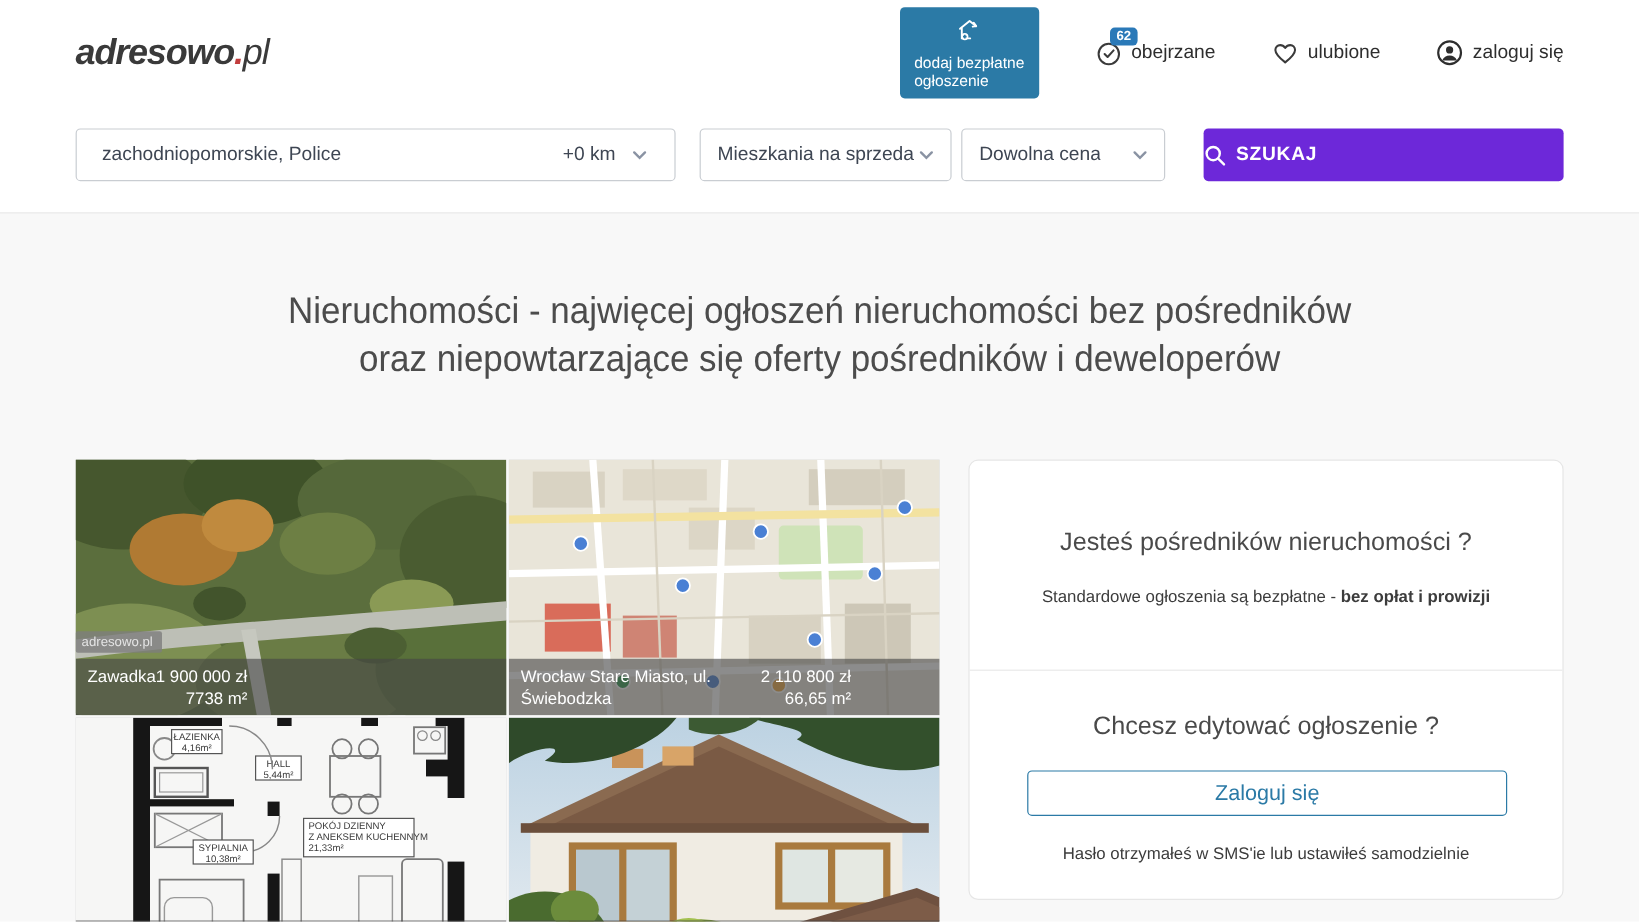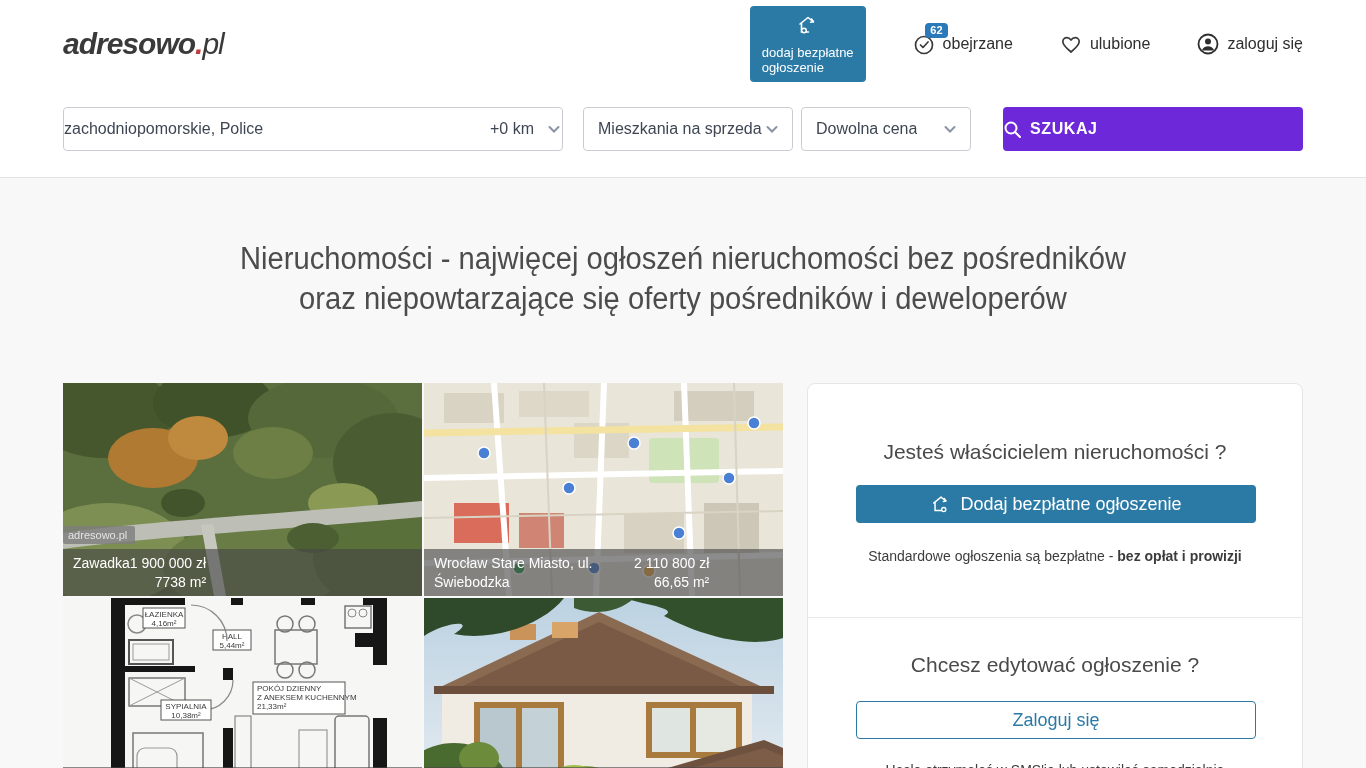--- a/index.html
+++ b/index.html
@@ -21,21 +21,21 @@
              text-align:left; cursor:pointer;flex-direction:column; }
   .icon { display:inline-flex; align-items:center; justify-content:center; }
   .badge-wrap { position:relative; display:inline-flex; }
   .count-badge { position:absolute; top:-9px; right:-12px; background:#2a79b8; color:#fff;
                  font-size:11px; font-weight:700; border-radius:4px; padding:1px 5px; line-height:13px; }
 
   
   .search-row { display:flex; align-items:center; padding:19px 0 26px 0; }
   .field { height:44px; border:1px solid #c9cdd2; border-radius:4px; background:#fff;
            display:flex; align-items:center; font-size:16px; color:#3e4653; }
-  .loc-field { width:500px; padding:0 0; justify-content:space-between; }
+  .loc-field { width:500px; padding:0 21px; justify-content:space-between; }
   .loc-text { white-space:nowrap; overflow:hidden; }
   .loc-right { display:flex; align-items:center; gap:12px; }
   .select { padding:0 12px 0 14px; justify-content:space-between; cursor:pointer; }
   .sel-cat { width:210px; margin-left:20px; }
   .sel-price { width:170px; margin-left:8px; }
   .sel-label { white-space:nowrap; overflow:hidden; }
   .chev { flex:0 0 auto; }
   .search-btn { margin-left:auto; width:300px; height:44px; background:#6d28d9; color:#fff;
                 border:none; border-radius:4px; font-size:16px; font-weight:700; letter-spacing:.6px;
                 display:flex; align-items:center; gap:8px; cursor:pointer; }
@@ -369,33 +369,21 @@
         </svg>
         <div class="card-label">
           
           
         </div>
       </div>
     </div>
 
     <div class="sidebar">
       <div class="side-card">
-        <div class="side-h">Jesteś właścicielem nieruchomości ?</div>
-        <button class="side-btn">
-          <span class="icon">
-            <svg width="22" height="22" viewBox="0 0 24 24" fill="none" stroke="#fff" stroke-width="1.6">
-              <path d="M4 11 L12 4.5 L17 8.5" stroke-linecap="round" stroke-linejoin="round"></path>
-              <path d="M15.5 6 L17.5 8.8 M17.5 8.8 L14.6 9.2" stroke-linecap="round"></path>
-              <path d="M5.5 10.5 V19 H12.5" stroke-linecap="round"></path>
-              <circle cx="15" cy="18" r="3" fill="#fff" stroke="none"></circle>
-              <path d="M15 16.5 v3 M13.5 18 h3" stroke="#2b7aa6" stroke-width="1.4"></path>
-            </svg>
-          </span>
-          <span>Dodaj bezpłatne ogłoszenie</span>
-        </button>
+        <div class="side-h">Jesteś pośredników nieruchomości ?</div>
         <div class="side-note">
           <span>Standardowe ogłoszenia są bezpłatne - </span><b>bez opłat i prowizji</b>
         </div>
 
         <hr class="side-hr">
 
         <div class="side-h">Chcesz edytować ogłoszenie ?</div>
         <button class="login-btn">
           <span>Zaloguj się</span>
         </button>

